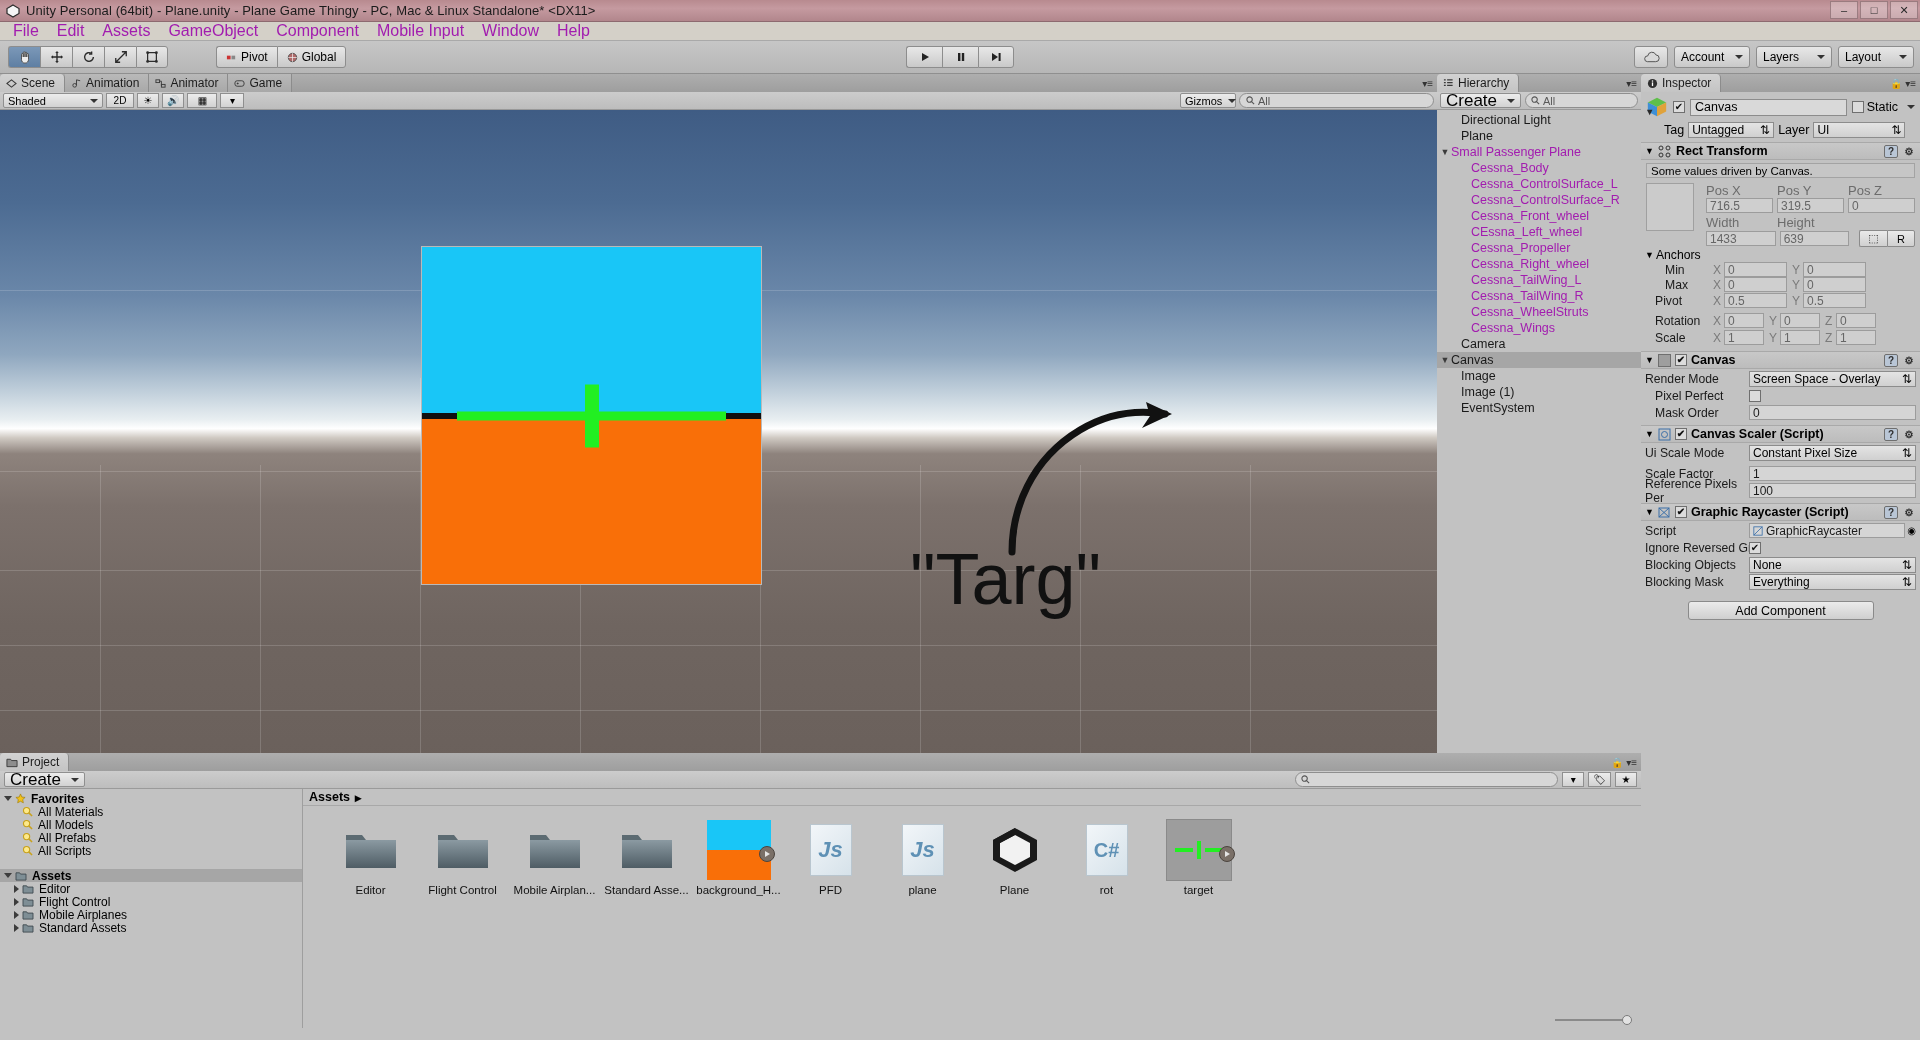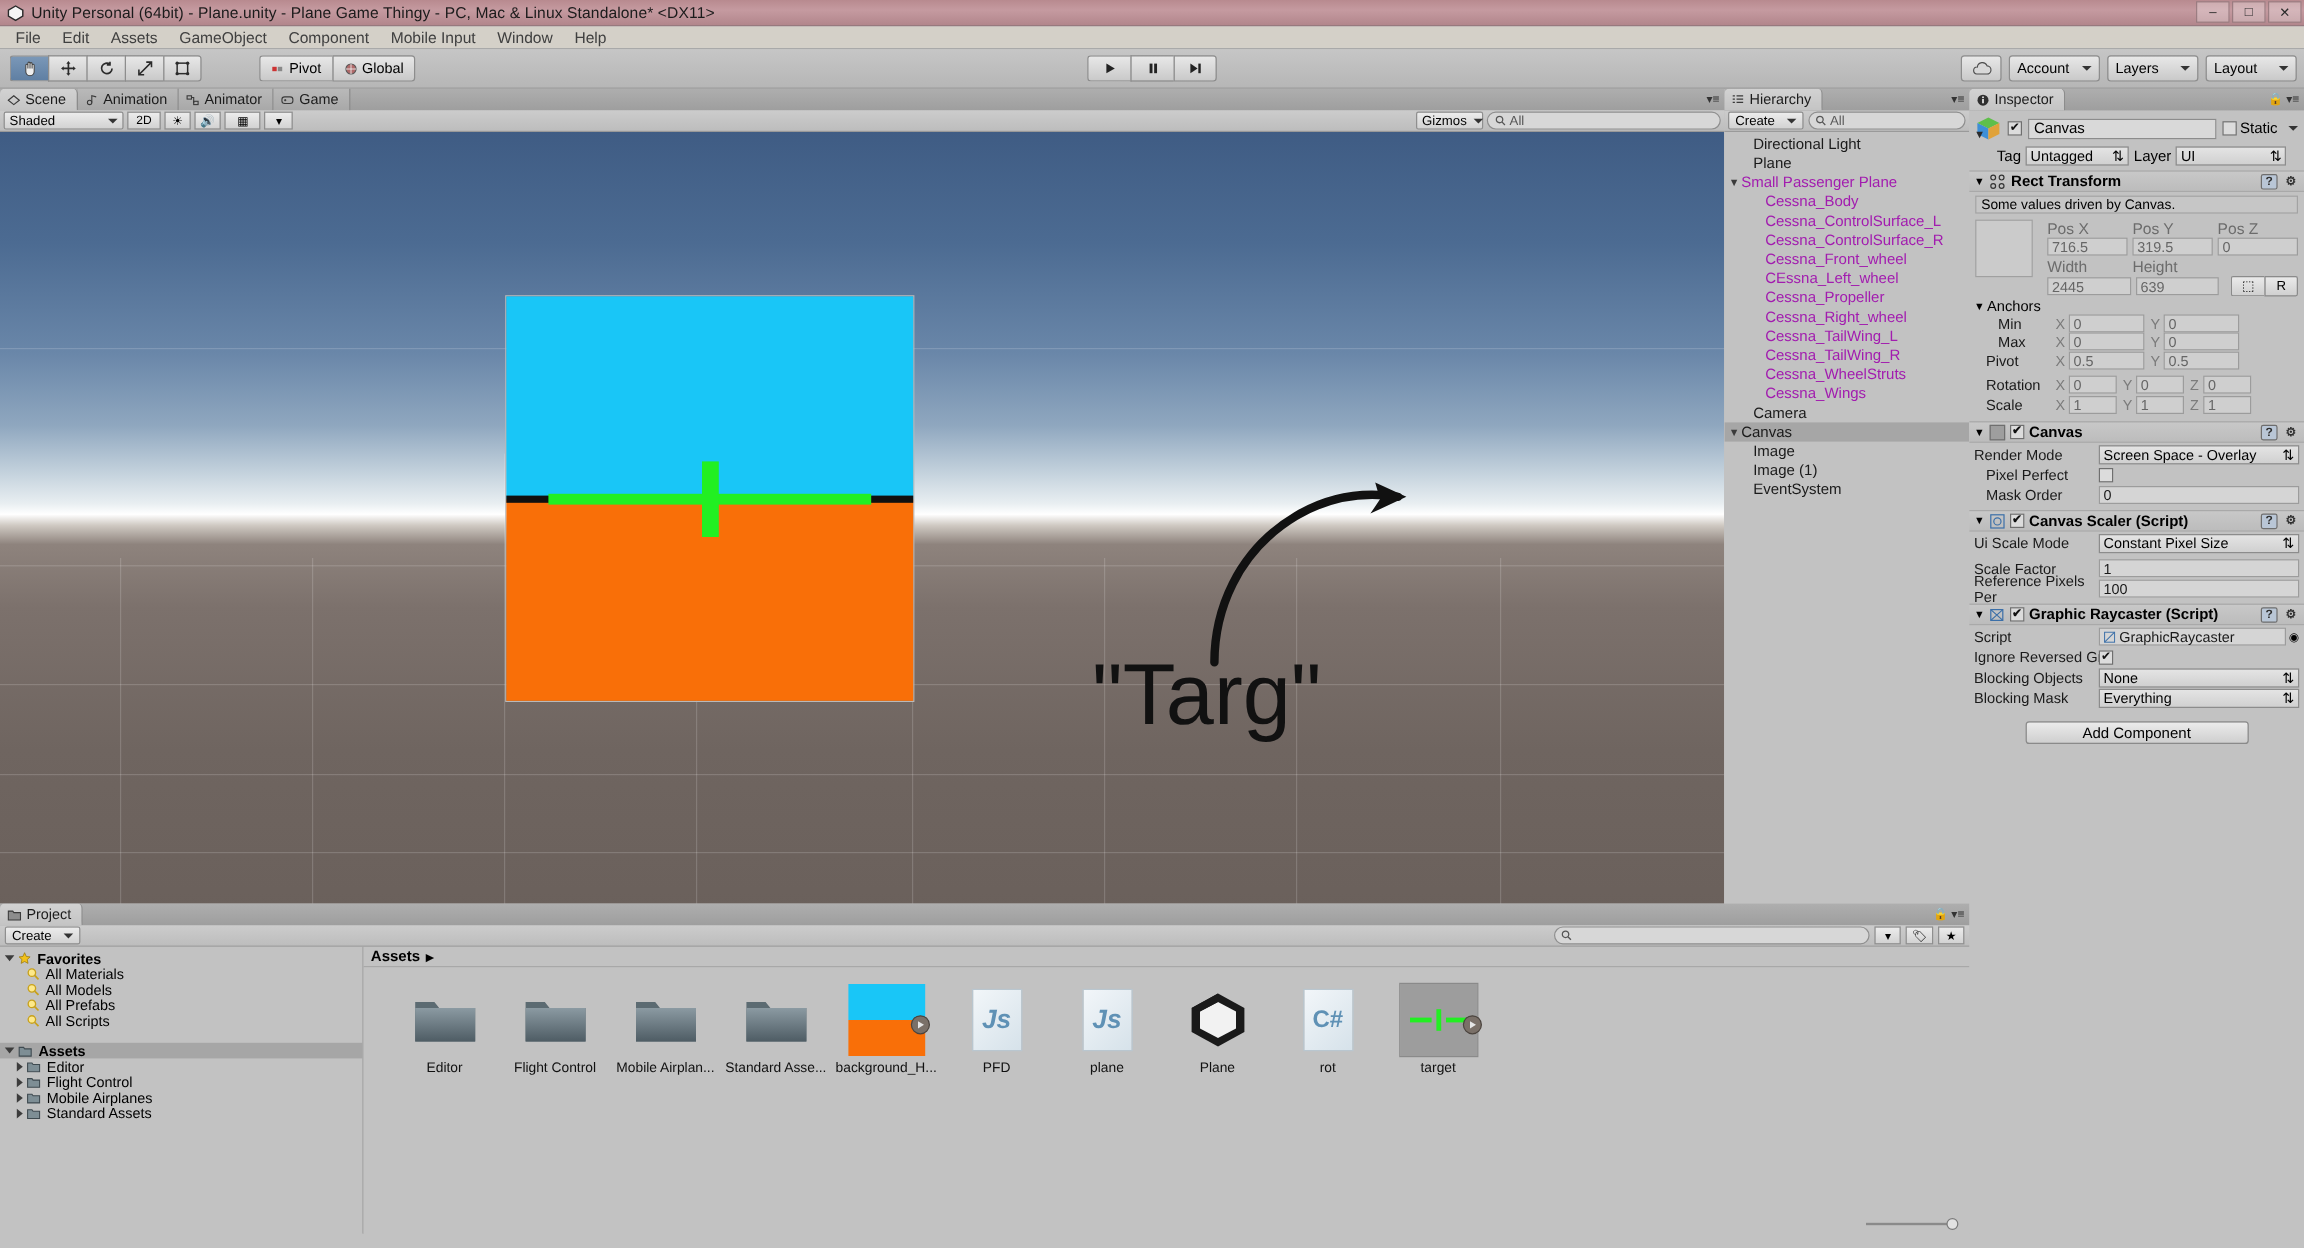--- a/index.html
+++ b/index.html
@@ -35,21 +35,21 @@
     display: flex; align-items: center; justify-content: center;
     font-size: 11px; color: #2a2a2a;
   }
 
   
   .menubar {
     position: absolute; left: 0; top: 22px; width: 1920px; height: 19px;
     background: #d4d0c8; border-bottom: 1px solid #a9a9a9;
     display: flex; align-items: center; padding-left: 4px;
   }
-  .menubar .mi { padding: 1px 9px; font-size: 13px; color: #404040; cursor: default; }
+  .menubar .mi { padding: 1px 9px; font-size: 16px; color: #a21caf; cursor: default; }
 
   
   .toolbar {
     position: absolute; left: 0; top: 41px; width: 1920px; height: 33px;
     background: linear-gradient(to bottom,#c6c6c6,#b6b6b6);
     border-bottom: 1px solid #8f8f8f;
     display: flex; align-items: center;
   }
   .tool-group { display: flex; align-items: center; margin-left: 8px; }
   .tool-btn {
@@ -169,21 +169,21 @@
     font-size: 72px; color: #111; font-family: "Liberation Sans", sans-serif;
   }
 
   
   .hierarchy-panel { position: absolute; left: 1437px; top: 74px; width: 204px; height: 679px; background: #c2c2c2; display:flex; flex-direction:column; }
   .hier-toolbar { height: 18px; background: linear-gradient(to bottom,#cccccc,#bdbdbd); border-bottom:1px solid #9a9a9a; display:flex; align-items:center; gap:4px; padding: 0 3px;}
   .create-btn {
     height: 15px; padding: 0 5px;
     background: linear-gradient(to bottom,#ececec,#d2d2d2);
     border: 1px solid #8f8f8f; border-radius: 2px;
-    display:flex; align-items:center; gap:4px; font-size: 11px;
+    display:flex; align-items:center; gap:4px; font-size: 17px;
   }
   .hier-search { height:15px; flex:1; border-radius:8px; background:#d7d7d7; border:1px solid #8f8f8f; display:flex; align-items:center; padding:0 5px; font-size:11px; color:#5a5a5a; gap:3px;}
   .hier-list { flex:1; background:#c2c2c2; overflow:hidden; padding-top:2px; }
   .hier-row { height: 16px; display:flex; align-items:center; font-size:12.5px; line-height:16px; white-space:nowrap; }
   .hier-row.sel { background:#a6a6a6; }
   .hier-row .foldout { width: 12px; text-align:center; font-size: 9px; color:#3b3b3b; }
   .hier-row .name { color: #1a1a1a; }
   .hier-row .name.prefab { color: #a21caf; }
 
   
@@ -680,21 +680,21 @@
           <div style="display:flex; gap:4px; margin-top:2px">
             <div style="flex:1">
                 <div class="prop-label dim" style="width:auto">Width</div>
               </div>
             <div style="flex:1">
                 <div class="prop-label dim" style="width:auto">Height</div>
               </div>
             <div style="flex:1"></div>
           </div>
           <div style="display:flex; gap:4px; align-items:center">
-            <div class="field" style="flex:1">2445</div>
+            <div class="field" style="flex:1">1433</div>
             <div class="field" style="flex:1">639</div>
             <div class="rt-buttons" style="flex:1; justify-content:flex-end">
               <div class="rt-btn">⬚</div>
               <div class="rt-btn">R</div>
             </div>
           </div>
         </div>
       </div>
 
       <div class="prop-row">

